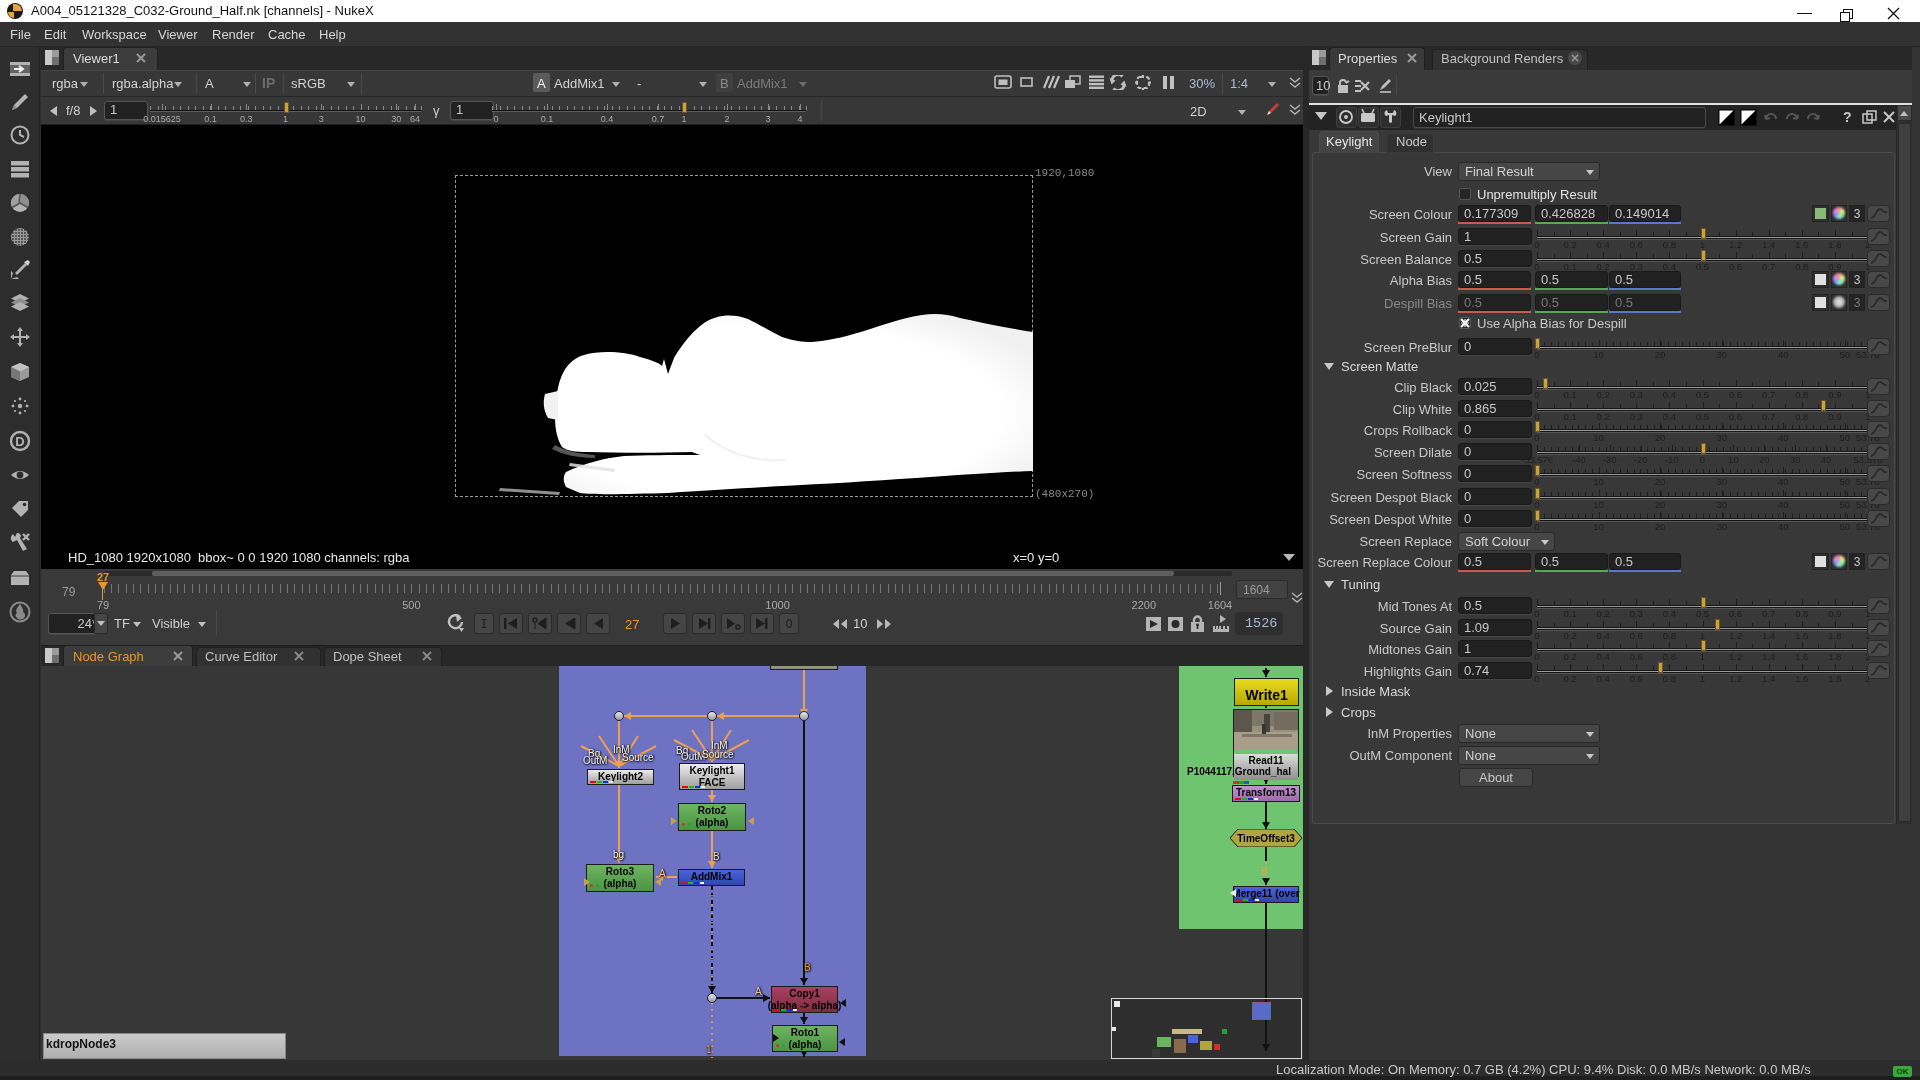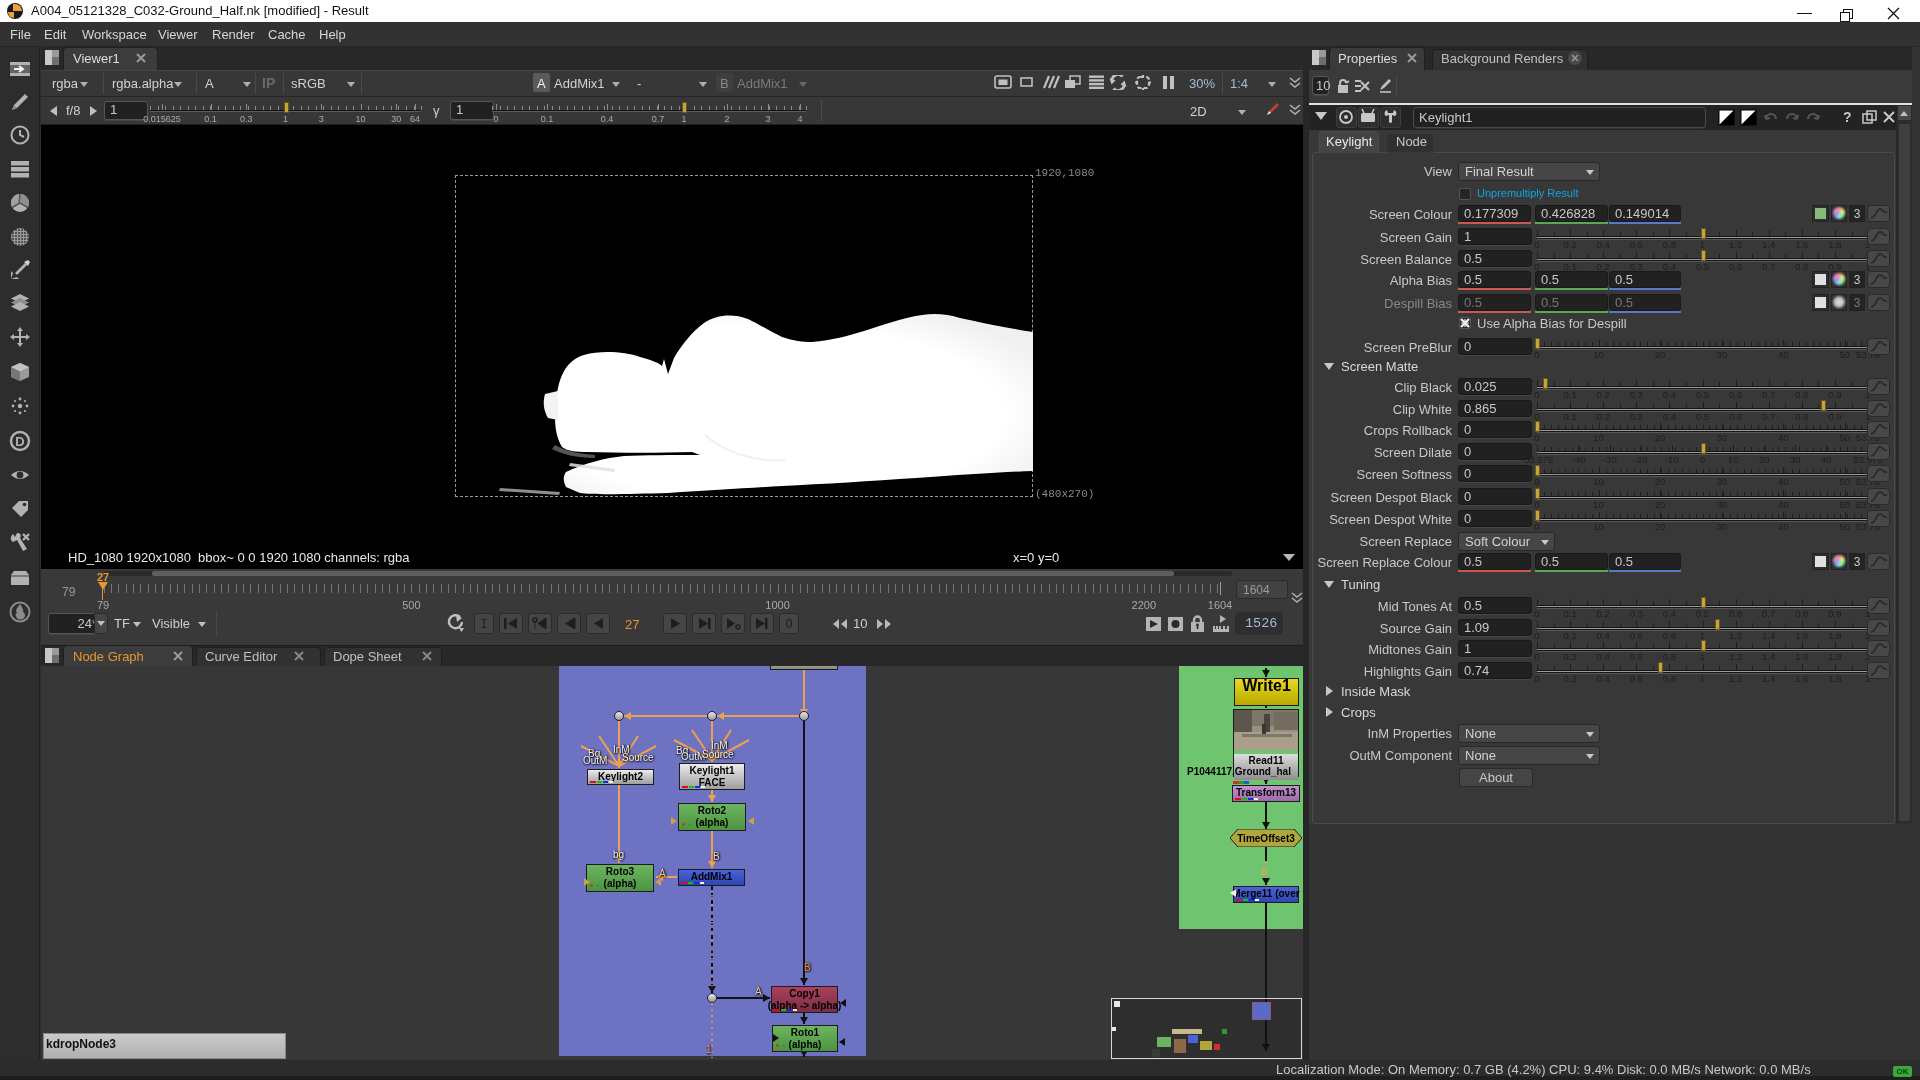--- a/index.html
+++ b/index.html
@@ -17,21 +17,21 @@
 .hnd{position:absolute;width:5px;height:11px;background:#c8a23c;border:1px solid #6a5520;z-index:3;}
 .sline{position:absolute;height:2px;background:#111;border-bottom:1px solid #5d5d5d;}
 .node{position:absolute;border:1px solid #1c1c1c;color:#000;font-size:10px;font-weight:bold;text-align:center;}
 .wlab{position:absolute;color:#f0f0f0;font-size:10px;text-shadow:0 1px 2px #000,1px 0 2px #000;}
 </style></head><body>
 
 <div class="a" style="left:0;top:0;width:1920px;height:22px;background:#ffffff;"></div>
 <div class="a" style="left:7px;top:3px;width:16px;height:16px;border-radius:8px;background:#1a1a1a;"></div>
 <div class="a" style="left:13px;top:4px;width:9px;height:7px;border-radius:0 8px 0 0;background:#e8a33b;"></div>
 <div class="a" style="left:8px;top:12px;width:6px;height:6px;border-radius:0 0 0 6px;background:#e8a33b;"></div>
-<div class="tx" style="left:31px;top:3px;font-size:13px;color:#111;">A004_05121328_C032-Ground_Half.nk [modified] - Result</div>
+<div class="tx" style="left:31px;top:3px;font-size:13px;color:#111;">A004_05121328_C032-Ground_Half.nk [channels] - NukeX</div>
 <div class="a" style="left:1797px;top:13px;width:15px;height:1px;background:#111;"></div>
 <div class="a" style="left:1843px;top:9px;width:10px;height:10px;border:1px solid #111;background:#fff;"></div>
 <div class="a" style="left:1840px;top:12px;width:10px;height:10px;border:1px solid #111;background:#fff;"></div>
 <svg class="a" style="left:1886px;top:6px;" width="16" height="16">
     <path d="M2 2 L13 13 M13 2 L2 13" stroke="#111" stroke-width="1.3"></path>
   </svg>
 <div class="a" style="left:0;top:22px;width:1920px;height:25px;background:#323232;border-bottom:1px solid #262626;"></div>
 <div class="tx" style="left:10px;top:27px;font-size:13px;color:#d6d6d6;">File</div>
 <div class="tx" style="left:44px;top:27px;font-size:13px;color:#d6d6d6;">Edit</div>
 <div class="tx" style="left:82px;top:27px;font-size:13px;color:#d6d6d6;">Workspace</div>
@@ -778,21 +778,21 @@
 <div class="wlab" style="left:635px;top:79px;">Bg</div>
 <div class="wlab" style="left:640px;top:85px;">OutM</div>
 <div class="wlab" style="left:670px;top:74px;">InM</div>
 <div class="wlab" style="left:661px;top:83px;">Source</div>
 <div class="wlab" style="left:572px;top:183px;">bg</div>
 <div class="wlab" style="left:714px;top:320px;color:#f2c894;">A</div>
 <div class="wlab" style="left:763px;top:296px;color:#e8962e;">B</div>
 <div class="wlab" style="left:665px;top:378px;color:#e8a850;">1</div>
 <div class="wlab" style="left:672px;top:185px;color:#f0d8b0;">B</div>
 <div class="wlab" style="left:618px;top:202px;color:#f2c894;">A</div>
-<div class="node" style="left:1193px;top:12px;width:65px;height:28px;background:linear-gradient(#e8da20,#b8a800);font-size:16px;padding-top:1px;">
+<div class="node" style="left:1193px;top:12px;width:65px;height:28px;background:linear-gradient(#e8da20,#b8a800);font-size:14px;padding-top:10px;">
       <div style="line-height:12px;white-space:nowrap;position:relative;left:50%;transform:translateX(-50%);width:max-content;">Write1</div>
     </div>
 <div class="a" style="left:1192px;top:43px;width:66px;height:68px;border:1px solid #1c1c1c;">
 <svg width="64" height="40" viewBox="0 0 64 40" preserveAspectRatio="none">
 <rect width="64" height="40" fill="#98907e"></rect>
 <rect x="0" y="0" width="64" height="16" fill="#7e7668"></rect>
 <rect x="0" y="0" width="18" height="22" fill="#5c564c"></rect>
 <rect x="40" y="2" width="24" height="18" fill="#746c5e"></rect>
 <rect x="30" y="4" width="6" height="20" fill="#4a443c"></rect>
 <rect x="0" y="22" width="64" height="18" fill="#a89e8a"></rect>
@@ -924,21 +924,21 @@
   </svg>
 <div class="a" style="left:1309px;top:130px;width:611px;height:694px;background:#383838;"></div>
 <div class="a" style="left:1312px;top:152px;width:583px;height:672px;border:1px solid #4a4a4a;border-radius:3px;background:#383838;"></div>
 <div class="a" style="left:1319px;top:131px;width:60px;height:22px;background:#444;border:1px solid #4a4a4a;border-bottom:1px solid #444;border-radius:4px 4px 0 0;"></div>
 <div class="tx" style="left:1326px;top:134px;font-size:13px;color:#e8e8e8;">Keylight</div>
 <div class="a" style="left:1386px;top:133px;width:48px;height:20px;background:#303030;border:1px solid #3a3a3a;border-radius:4px 4px 0 0;"></div>
 <div class="tx" style="left:1396px;top:134px;font-size:13px;color:#c8c8c8;">Node</div>
 <div class="lbl" style="left:1152px;top:164px;width:300px;color:#c8c8c8;">View</div>
 <div class="dd" style="left:1458px;top:162px;width:142px;height:19px;line-height:17px;">Final Result<div class="ar"></div></div>
 <div class="a" style="left:1459px;top:188px;width:12px;height:12px;background:#252525;border:1px solid #555;border-radius:2px;"></div>
-<div class="tx" style="left:1477px;top:187px;font-size:11px;color:#0ea5e9;">Unpremultiply Result</div>
+<div class="tx" style="left:1477px;top:187px;font-size:13px;color:#e5e5e5;">Unpremultiply Result</div>
 <div class="lbl" style="left:1152px;top:207px;width:300px;color:#c8c8c8;">Screen Colour</div>
 <div class="fld" style="left:1458px;top:205px;width:73px;height:17px;color:#c8c8c8;">0.177309</div>
 <div class="a" style="left:1458px;top:222px;width:73px;height:2px;background:#c85a50;"></div>
 <div class="fld" style="left:1535px;top:205px;width:73px;height:17px;color:#c8c8c8;">0.426828</div>
 <div class="a" style="left:1535px;top:222px;width:73px;height:2px;background:#58a858;"></div>
 <div class="fld" style="left:1609px;top:205px;width:72px;height:17px;color:#c8c8c8;">0.149014</div>
 <div class="a" style="left:1609px;top:222px;width:72px;height:2px;background:#5878c8;"></div>
 <div class="a" style="left:1812px;top:205px;width:17px;height:17px;background:#2e2e2e;border:1px solid #222;">
     <div style="margin:2px;width:11px;height:11px;background:#8aba7a;"></div>
   </div>

